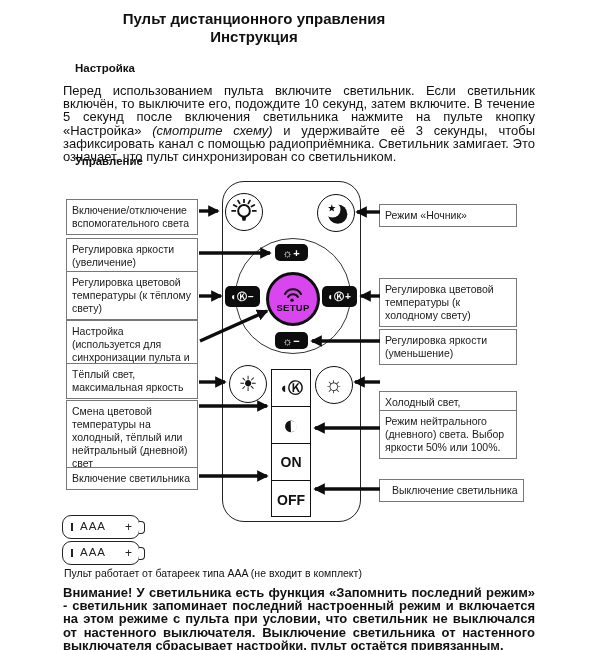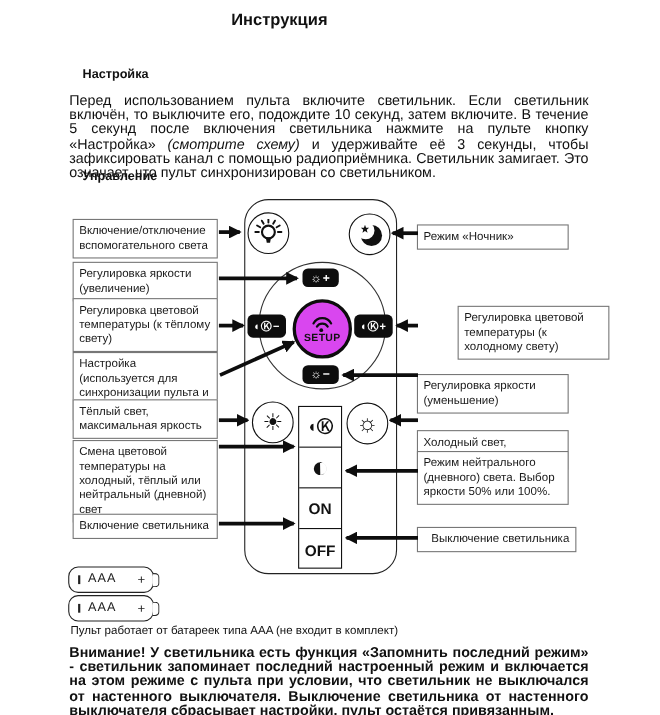--- a/index.html
+++ b/index.html
@@ -41,20 +41,21 @@
   #warning{top:586px;font-weight:bold;}
   svg.icon{display:block;}
   #arrow-layer{left:0;top:0;pointer-events:none;}
 </style>
 </head>
 <body>
 
 <div id="page">
 
   <div id="title" class="abs">
+    <div>Пульт дистанционного управления</div>
     <div>Инструкция</div>
   </div>
 
   <div class="abs h-sec" style="top:62px;">Настройка</div>
   <div class="abs para" style="top:84px;"><span>Перед использованием пульта включите светильник. Если светильник включён, то выключите его, подождите 10 секунд, затем включите. В течение 5 секунд после включения светильника нажмите на пульте кнопку «Настройка» </span><i>(смотрите схему)</i><span> и удерживайте её 3 секунды, чтобы зафиксировать канал с помощью радиоприёмника. Светильник замигает. Это означает, что пульт синхронизирован со светильником.</span></div>
 
   <div class="abs h-sec" style="top:155px;">Управление</div>
 
   <div id="remote-body" class="abs"></div>
 
@@ -121,22 +122,22 @@
 
   <div class="callout l" style="top:199px;">Включение/отключение вспомогательного света</div>
   <div class="callout l" style="top:238px;">Регулировка яркости (увеличение)</div>
   <div class="callout l" style="top:271px;">Регулировка цветовой температуры (к тёплому свету)</div>
   <div class="callout l" style="top:320px;">Настройка (используется для синхронизации пульта и светильника)</div>
   <div class="callout l" style="top:363px;">Тёплый свет, максимальная яркость</div>
   <div class="callout l" style="top:400px;">Смена цветовой температуры на холодный, тёплый или нейтральный (дневной) свет</div>
   <div class="callout l" style="top:467px;">Включение светильника</div>
 
   <div class="callout r" style="top:204px;">Режим «Ночник»</div>
-  <div class="callout r" style="top:278px;margin-left:37px;">Регулировка цветовой температуры (к холодному свету)</div>
-  <div class="callout r" style="top:340px;">Регулировка яркости (уменьшение)</div>
+  <div class="callout r" style="top:278px;">Регулировка цветовой температуры (к холодному свету)</div>
+  <div class="callout r" style="top:329px;">Регулировка яркости (уменьшение)</div>
   <div class="callout r" style="top:371px;margin-top:20px;">Холодный свет, максимальная яркость</div>
   <div class="callout r" style="top:410px;">Режим нейтрального (дневного) света. Выбор яркости 50% или 100%.</div>
   <div class="callout r" style="top:479px;padding-left:12px;">Выключение светильника</div>
 
   <svg id="arrow-layer" class="abs" width="600" height="650" viewBox="0 0 600 650">
     <defs>
       <marker id="ah" viewBox="0 0 10 10" refX="8.5" refY="5" markerWidth="3.4" markerHeight="3.4" orient="auto">
         <path d="M0 0 L10 5 L0 10 Z" fill="#0d0d0d"></path>
       </marker>
     </defs>

